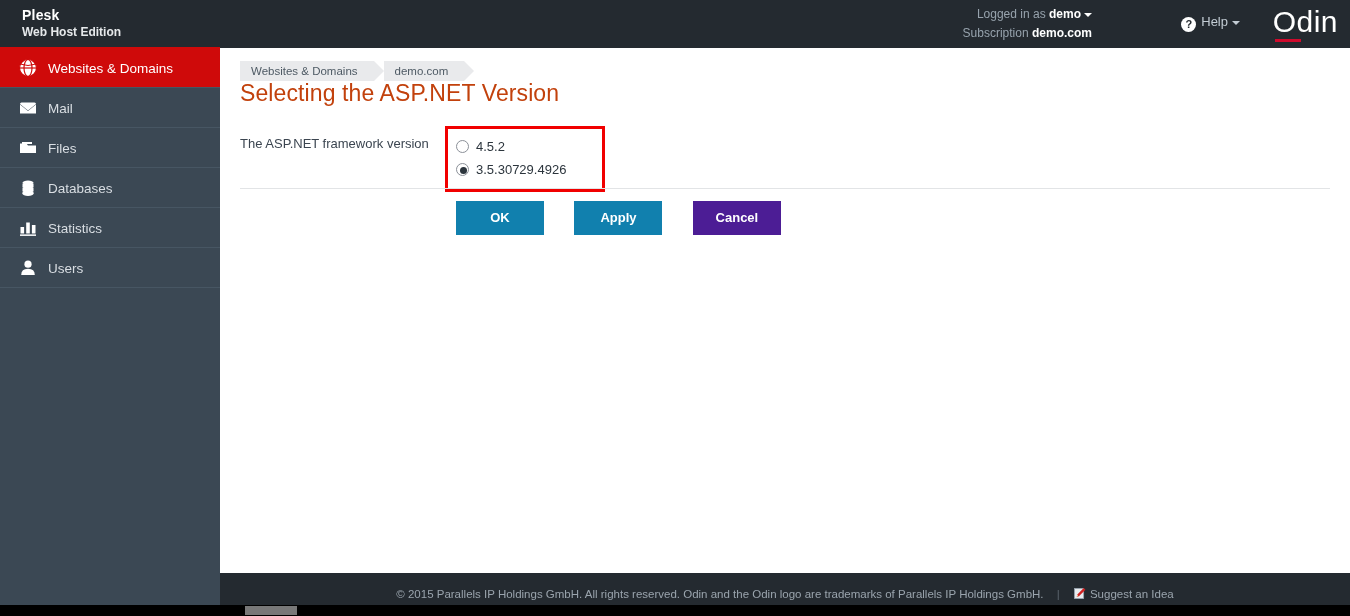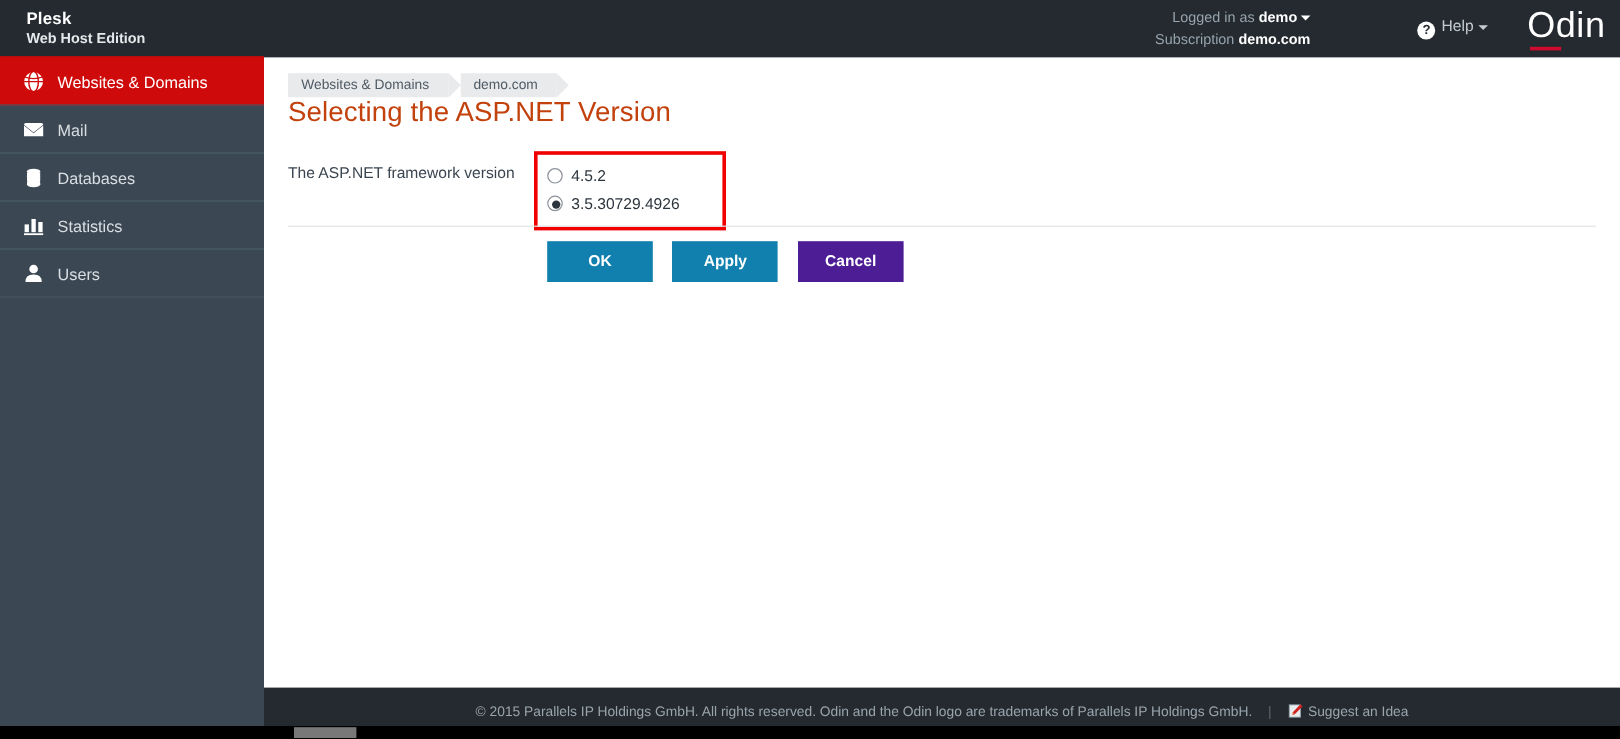--- a/index.html
+++ b/index.html
@@ -126,21 +126,21 @@
   .divider {
     position: absolute; left: 20px; top: 140px; width: 1090px; height: 1px;
     background: #e2e4e6;
   }
 
   .btn-row { position: absolute; left: 236px; top: 153px; }
   .btn {
     display: inline-block; min-width: 88px; height: 34px; line-height: 34px;
     text-align: center; border: 0; color: #ffffff; font-size: 13px;
     font-family: "Liberation Sans", sans-serif; font-weight: bold;
-    cursor: pointer; margin-right: 12px; padding: 0 16px;
+    cursor: pointer; margin-right: 26px; padding: 0 16px;
   }
   .btn.primary { background: #1180ae; }
   .btn.neutral { background: #4c1d95; }
 
   
   .footer {
     position: absolute; left: 220px; top: 573px; width: 1130px; height: 43px;
     background: #242a30; color: #9aa4ad; font-size: 11.5px;
     text-align: center; line-height: 43px; white-space: nowrap;
   }
@@ -210,20 +210,28 @@
           </svg>
         </span><span>Websites &amp; Domains</span>
       </li>
       <li class="nav-item">
         <span class="nav-ic">
           <svg width="20" height="20" viewBox="0 0 20 20">
             <path d="M2 6.5 L10 13 L18 6.5 L18 15.5 L2 15.5 Z" fill="#ffffff"></path>
             <path d="M2 6 L10 12.5 L18 6 Q18 4.5 16.5 4.5 L3.5 4.5 Q2 4.5 2 6 Z" fill="#ffffff"></path>
           </svg>
         </span><span>Mail</span>
+      </li>
+      <li class="nav-item">
+        <span class="nav-ic">
+          <svg width="20" height="20" viewBox="0 0 20 20">
+            <path d="M2 5.5 L8.5 5.5 L10 7.5 L18 7.5 L18 15 L2 15 Z" fill="#ffffff"></path>
+            <rect x="4" y="4" width="10" height="2" fill="#ffffff"></rect>
+          </svg>
+        </span><span>Files</span>
       </li>
       <li class="nav-item">
         <span class="nav-ic">
           <svg width="20" height="20" viewBox="0 0 20 20">
             <ellipse cx="10" cy="4.8" rx="5.5" ry="2.2" fill="#ffffff"></ellipse>
             <rect x="4.5" y="5.6" width="11" height="3" fill="#ffffff"></rect>
             <ellipse cx="10" cy="8.8" rx="5.5" ry="2.2" fill="#ffffff"></ellipse>
             <rect x="4.5" y="9.6" width="11" height="3" fill="#ffffff"></rect>
             <ellipse cx="10" cy="12.8" rx="5.5" ry="2.2" fill="#ffffff"></ellipse>
             <rect x="4.5" y="13.6" width="11" height="2.4" fill="#ffffff"></rect>

